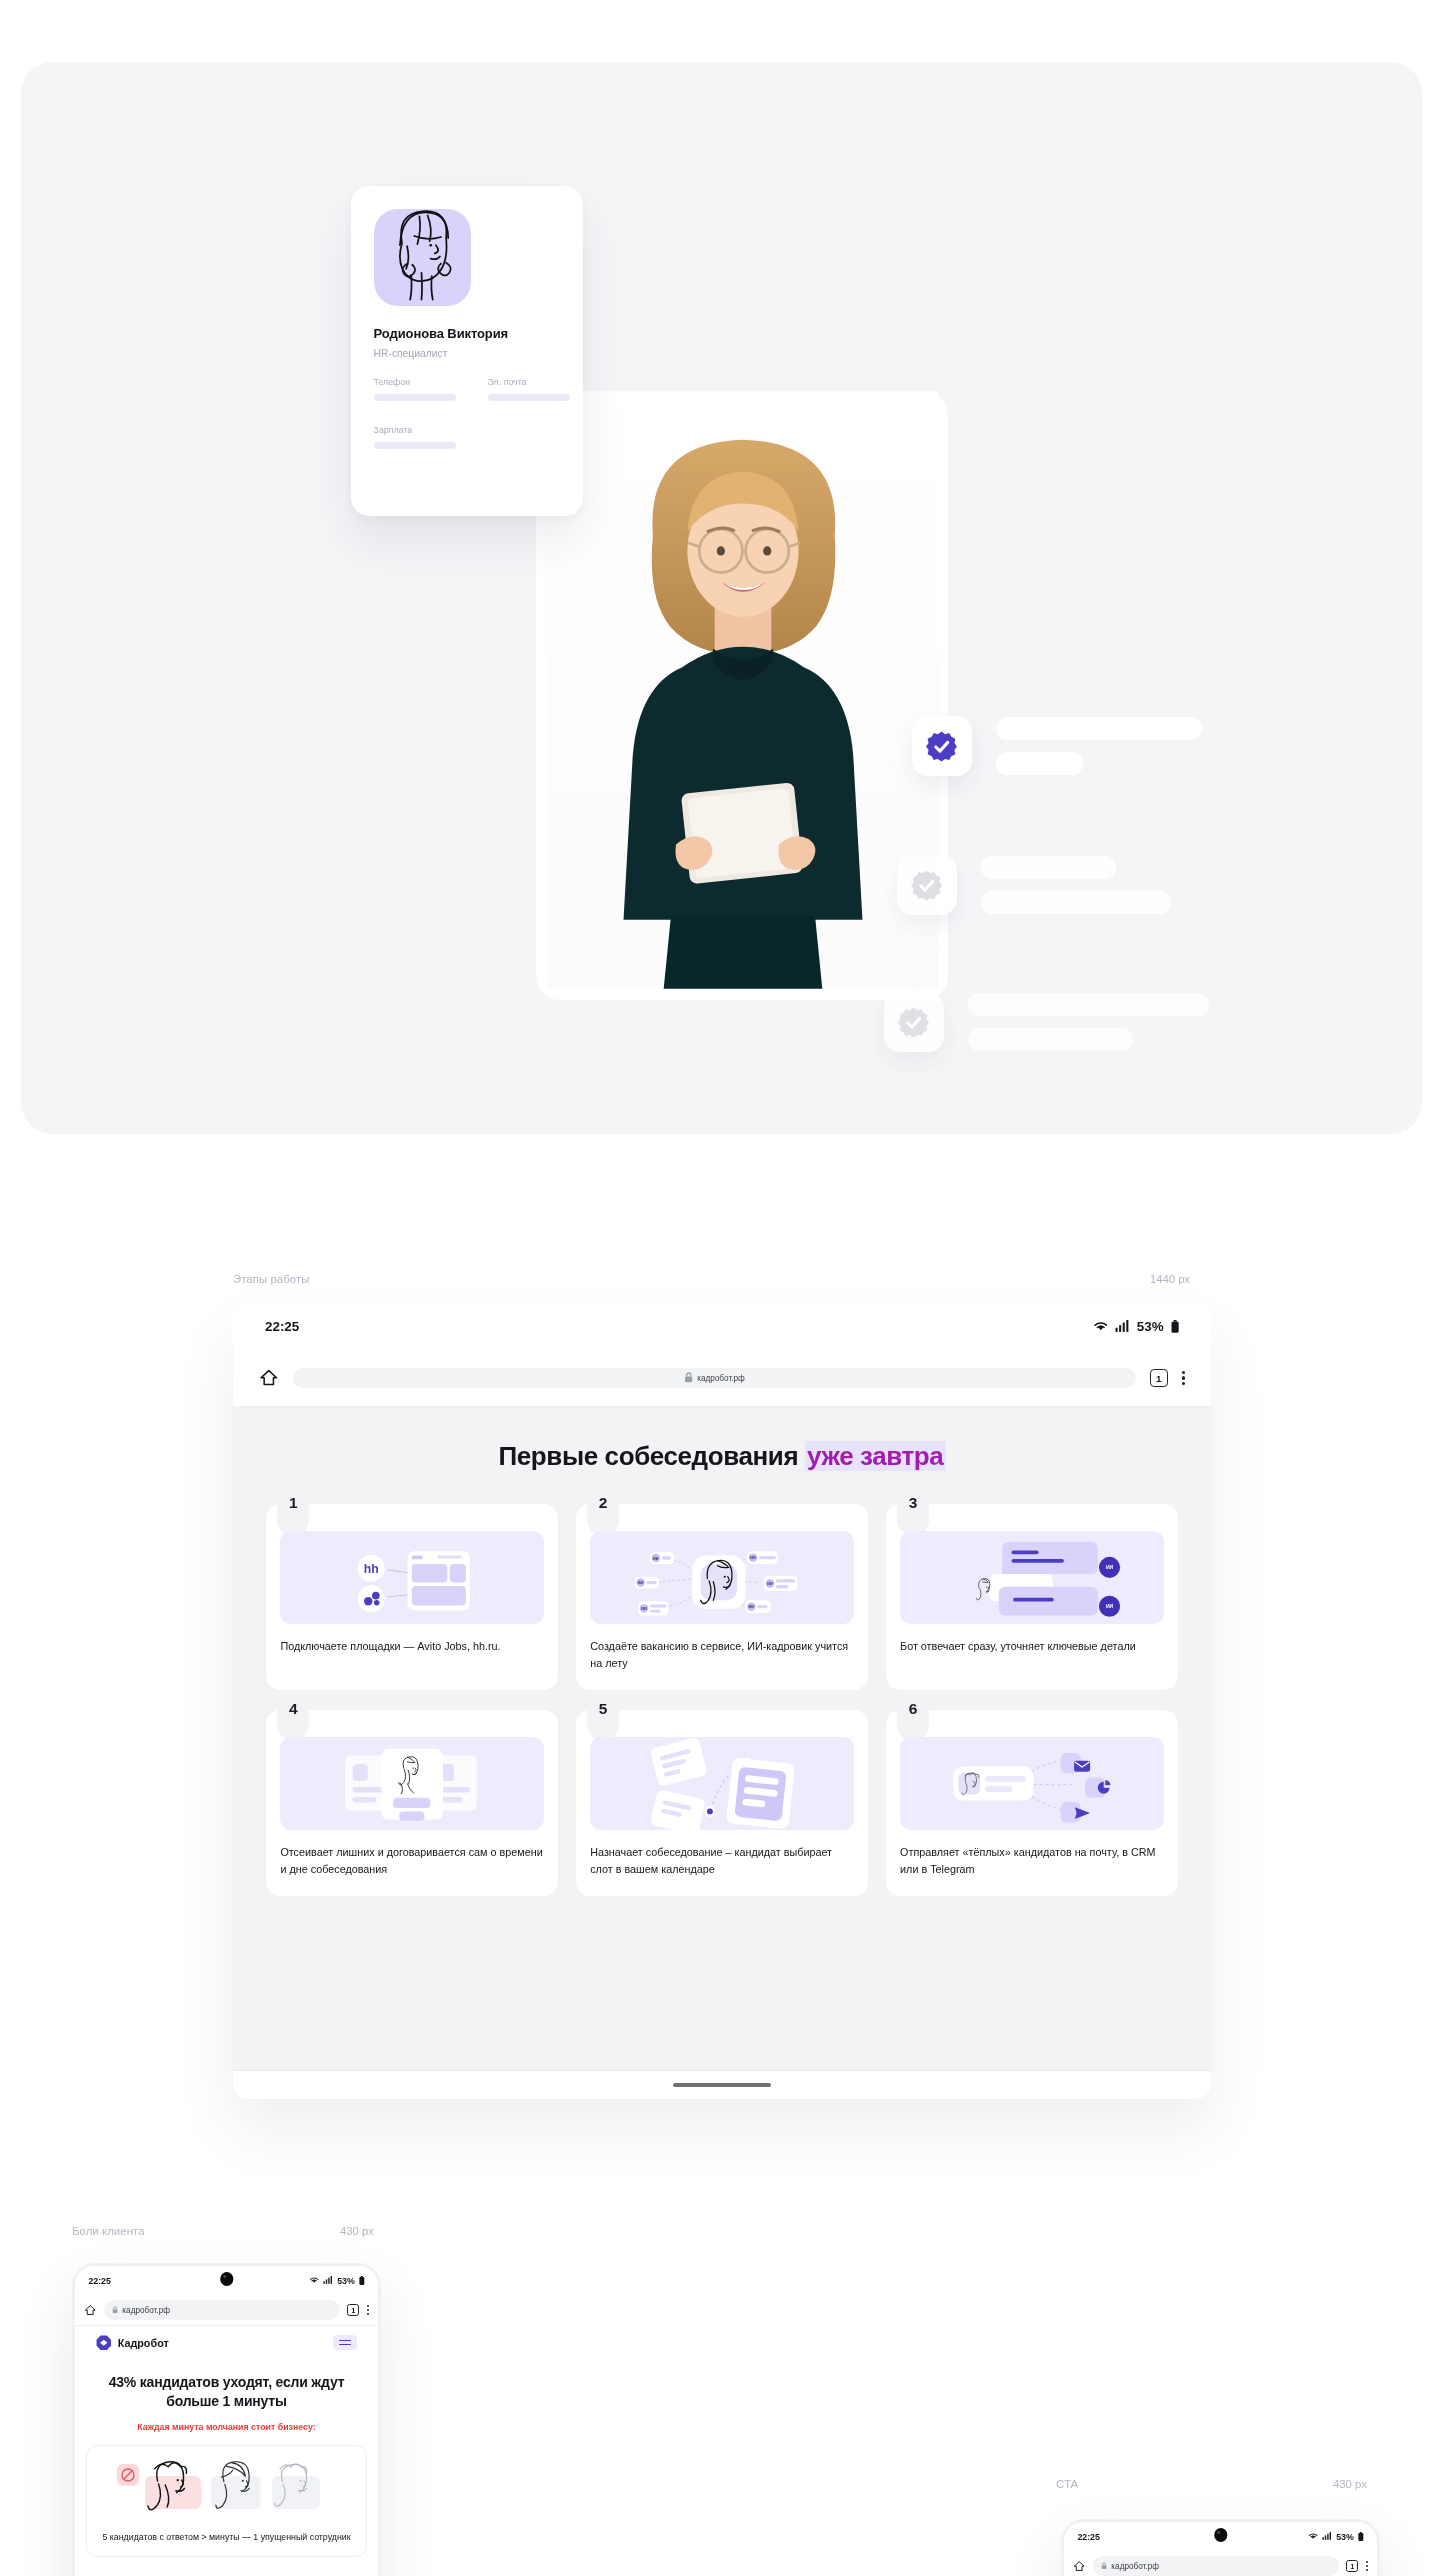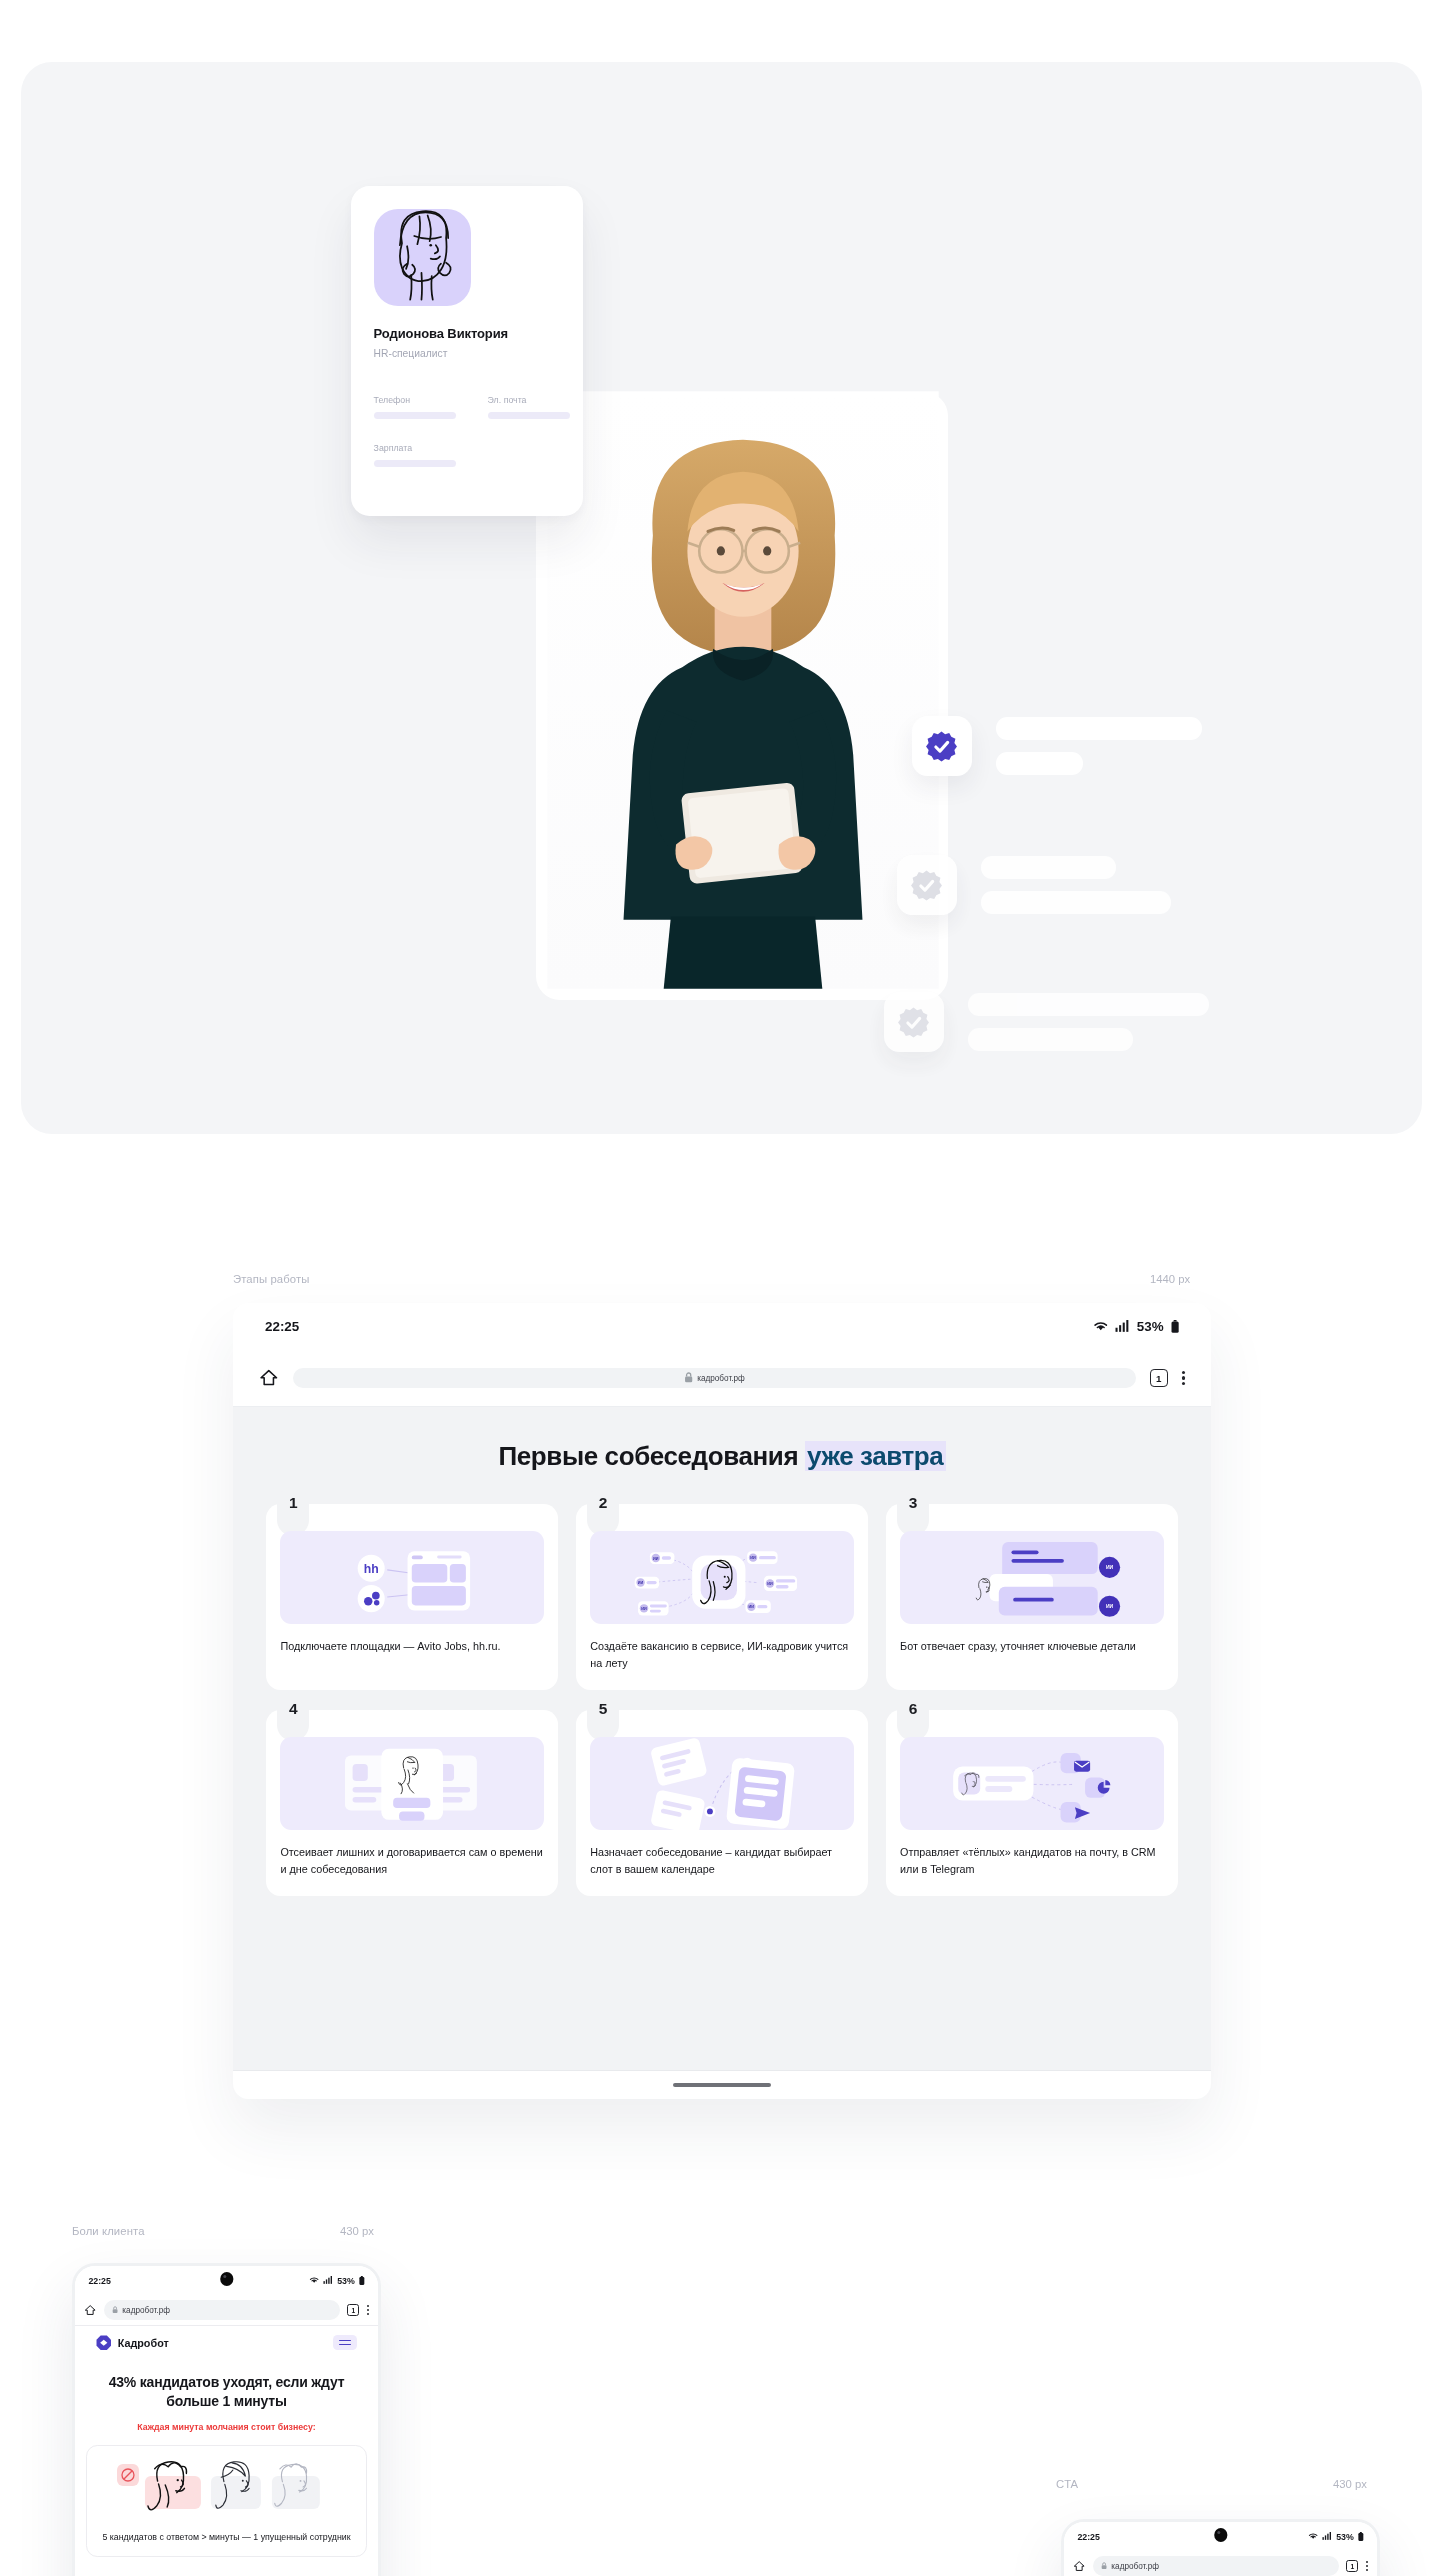--- a/index.html
+++ b/index.html
@@ -33,21 +33,21 @@
     box-shadow: 0 26px 46px rgba(40,40,70,.08), 0 3.1px 9.3px rgba(40,40,70,.04);
     padding:23px 23px;
   }
   .avatar-tile {
     width:97px; height:97px; border-radius:24px; background:#d9d2fb;
     position:relative; overflow:hidden;
   }
   .avatar-tile svg { position:absolute; left:-4.1px; top:-11.3px; }
   .cc-name { margin-top:19.6px; font-size:13px; font-weight:700; letter-spacing:-0.1px; }
   .cc-role { margin-top:7.2px; font-size:10.3px; color:#a3a6b4; }
-  .cc-fields { margin-top:36px; display:flex; gap:32px; }
+  .cc-fields { margin-top:18px; display:flex; gap:32px; }
   .cc-field-label { font-size:8.8px; color:#a9acba; }
   .cc-bar { margin-top:7.2px; height:6.7px; border-radius:3.6px; background:#eceaf8; }
   .cc-bar.w1 { width:82px; }
   .cc-bar.w2 { width:82px; }
   .cc-salary { margin-top:24px; }
 
   
   .check-row { position:absolute; display:flex; align-items:center; }
   .check-tile {
     width:60px; height:60px; border-radius:15.5px; background:#ffffff;
@@ -83,21 +83,21 @@
     font-size:11.3px; color:#3b3d45;
   }
   .tabcount {
     width:17.5px; height:17.5px; border:1.5px solid #23242a; border-radius:4.1px;
     font-size:9.8px; display:flex; align-items:center; justify-content:center; font-weight:600;
   }
   .dots3 { display:flex; flex-direction:column; gap:2.6px; }
   .dots3 i { width:3.1px; height:3.1px; border-radius:50%; background:#23242a; display:block; }
   .desk-page { background:#f2f3f5; padding:34px 33px 0; height:calc(100% - 104px); position:relative; }
   .desk-h1 { text-align:center; font-size:26px; font-weight:800; letter-spacing:-0.4px; }
-  .desk-h1 .hl { color:#0c4a6e; background:#e7e3fa; padding:0 2.1px; }
+  .desk-h1 .hl { color:#a21caf; background:#e7e3fa; padding:0 2.1px; }
 
   .steps { margin-top:32px; display:grid; grid-template-columns:repeat(3,1fr); gap:19.6px 17.5px; }
   .step { position:relative; background:#ffffff; border-radius:14.4px; padding:15.5px 14.4px 17.5px; }
   .step-num {
     position:absolute; left:11.3px; top:-17.5px; width:32px; height:49px; border-radius:16px;
     background:#f2f3f5; display:flex; align-items:flex-start; justify-content:center;
     padding-top:7.2px; font-size:15.5px; font-weight:700; color:#1c1d22;
   }
   .step-art {
     height:93px; border-radius:11.3px; background:#eeebfc; position:relative; overflow:hidden;

